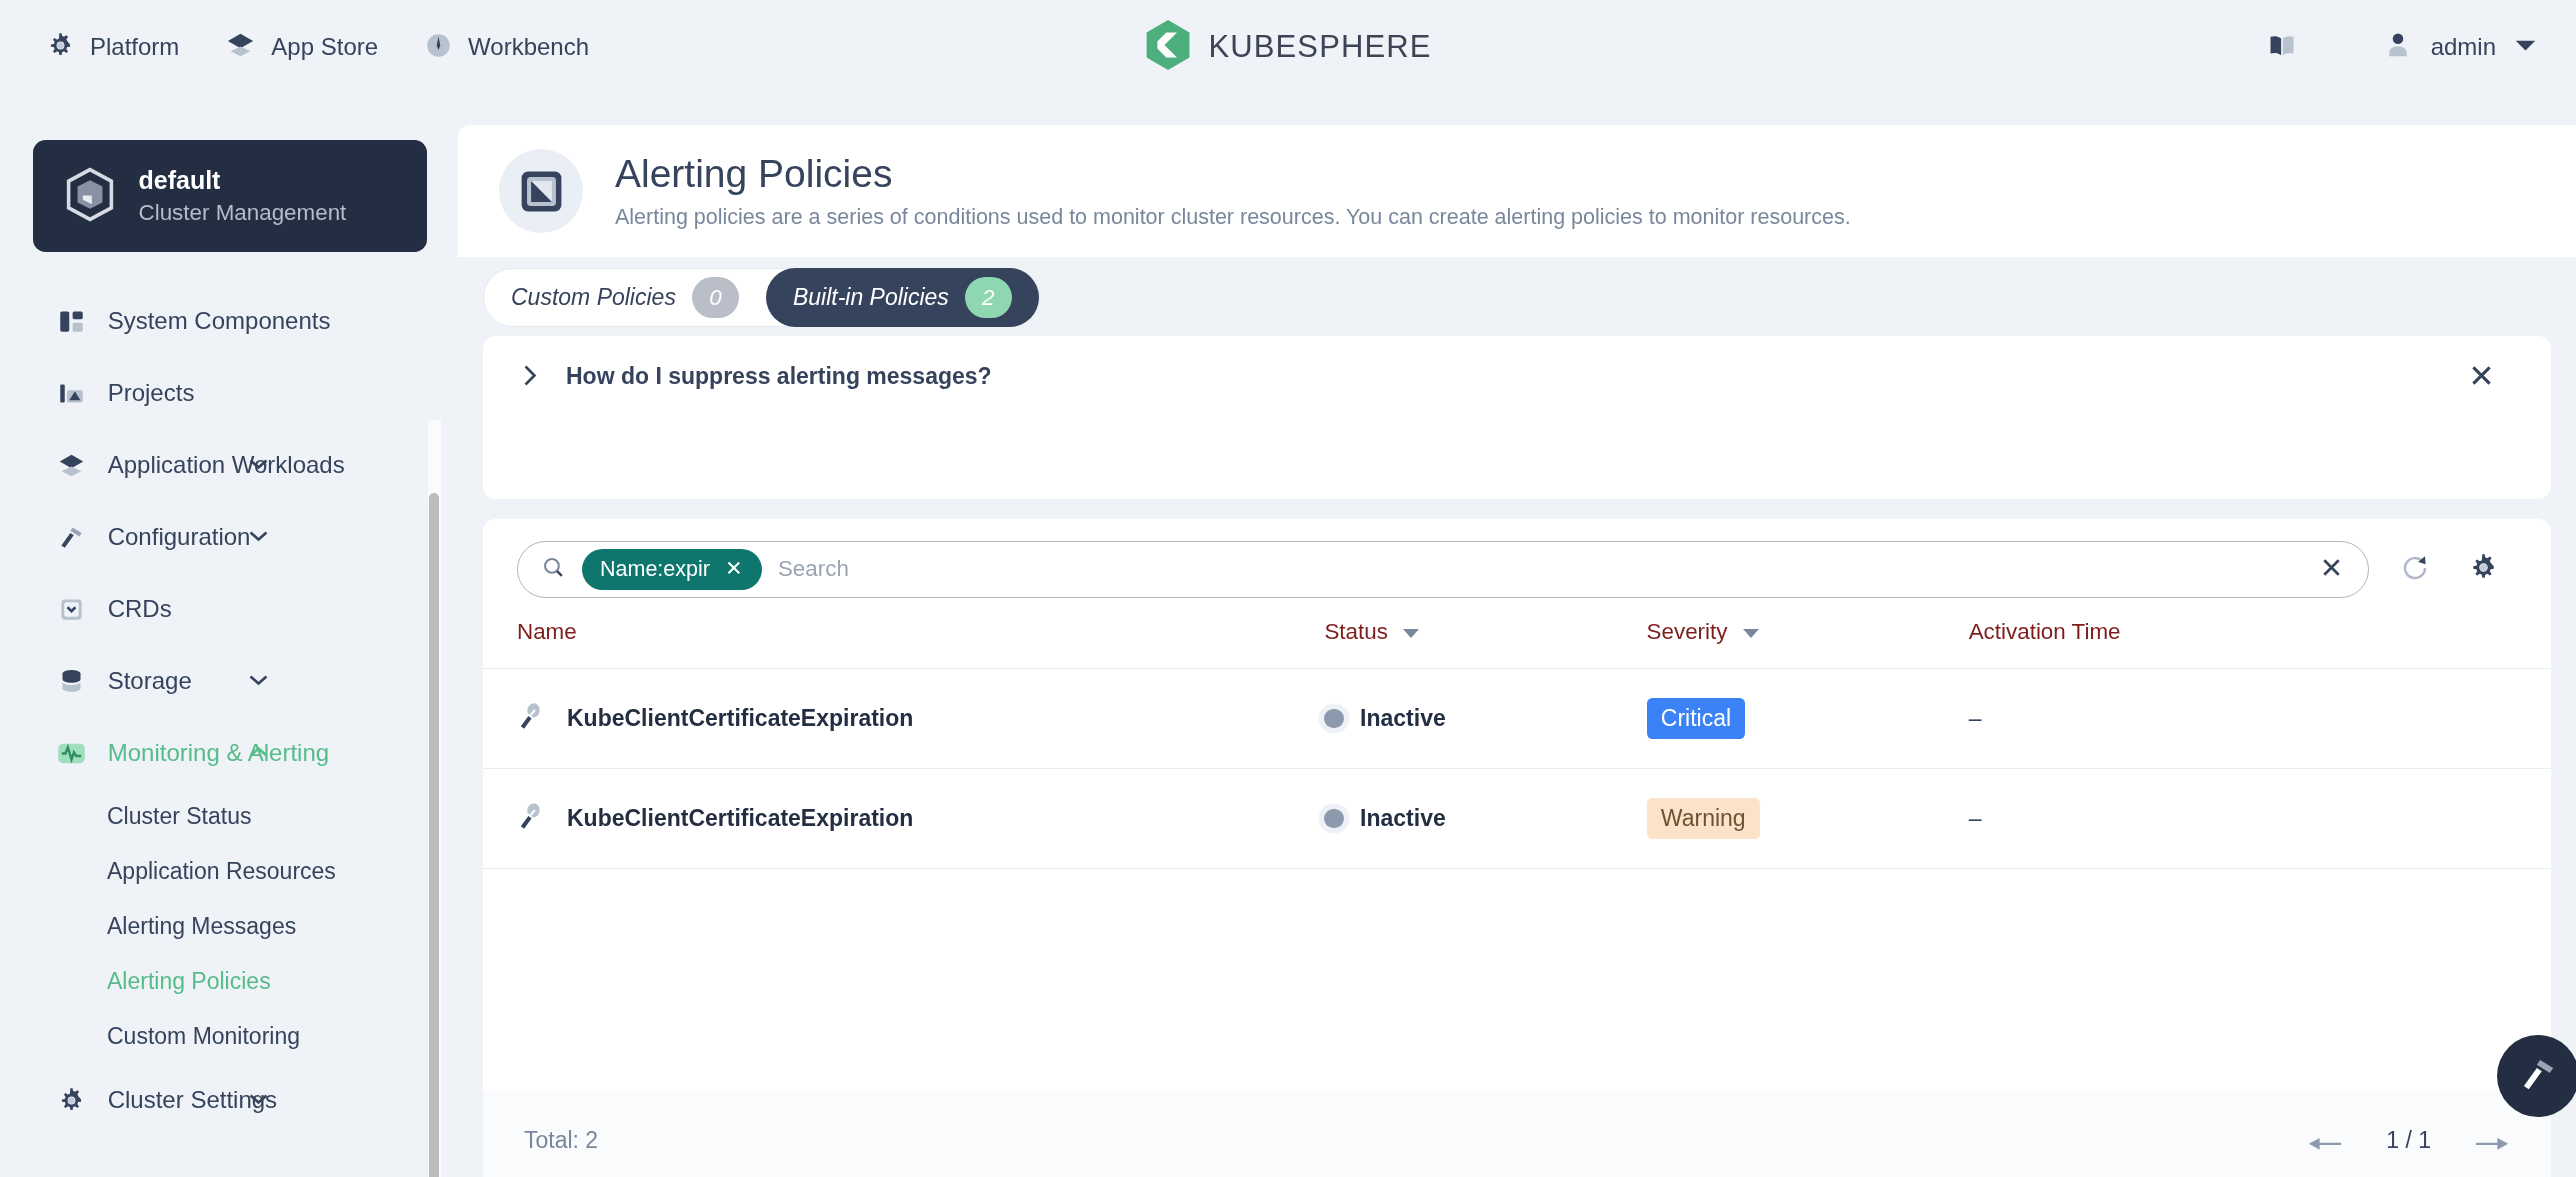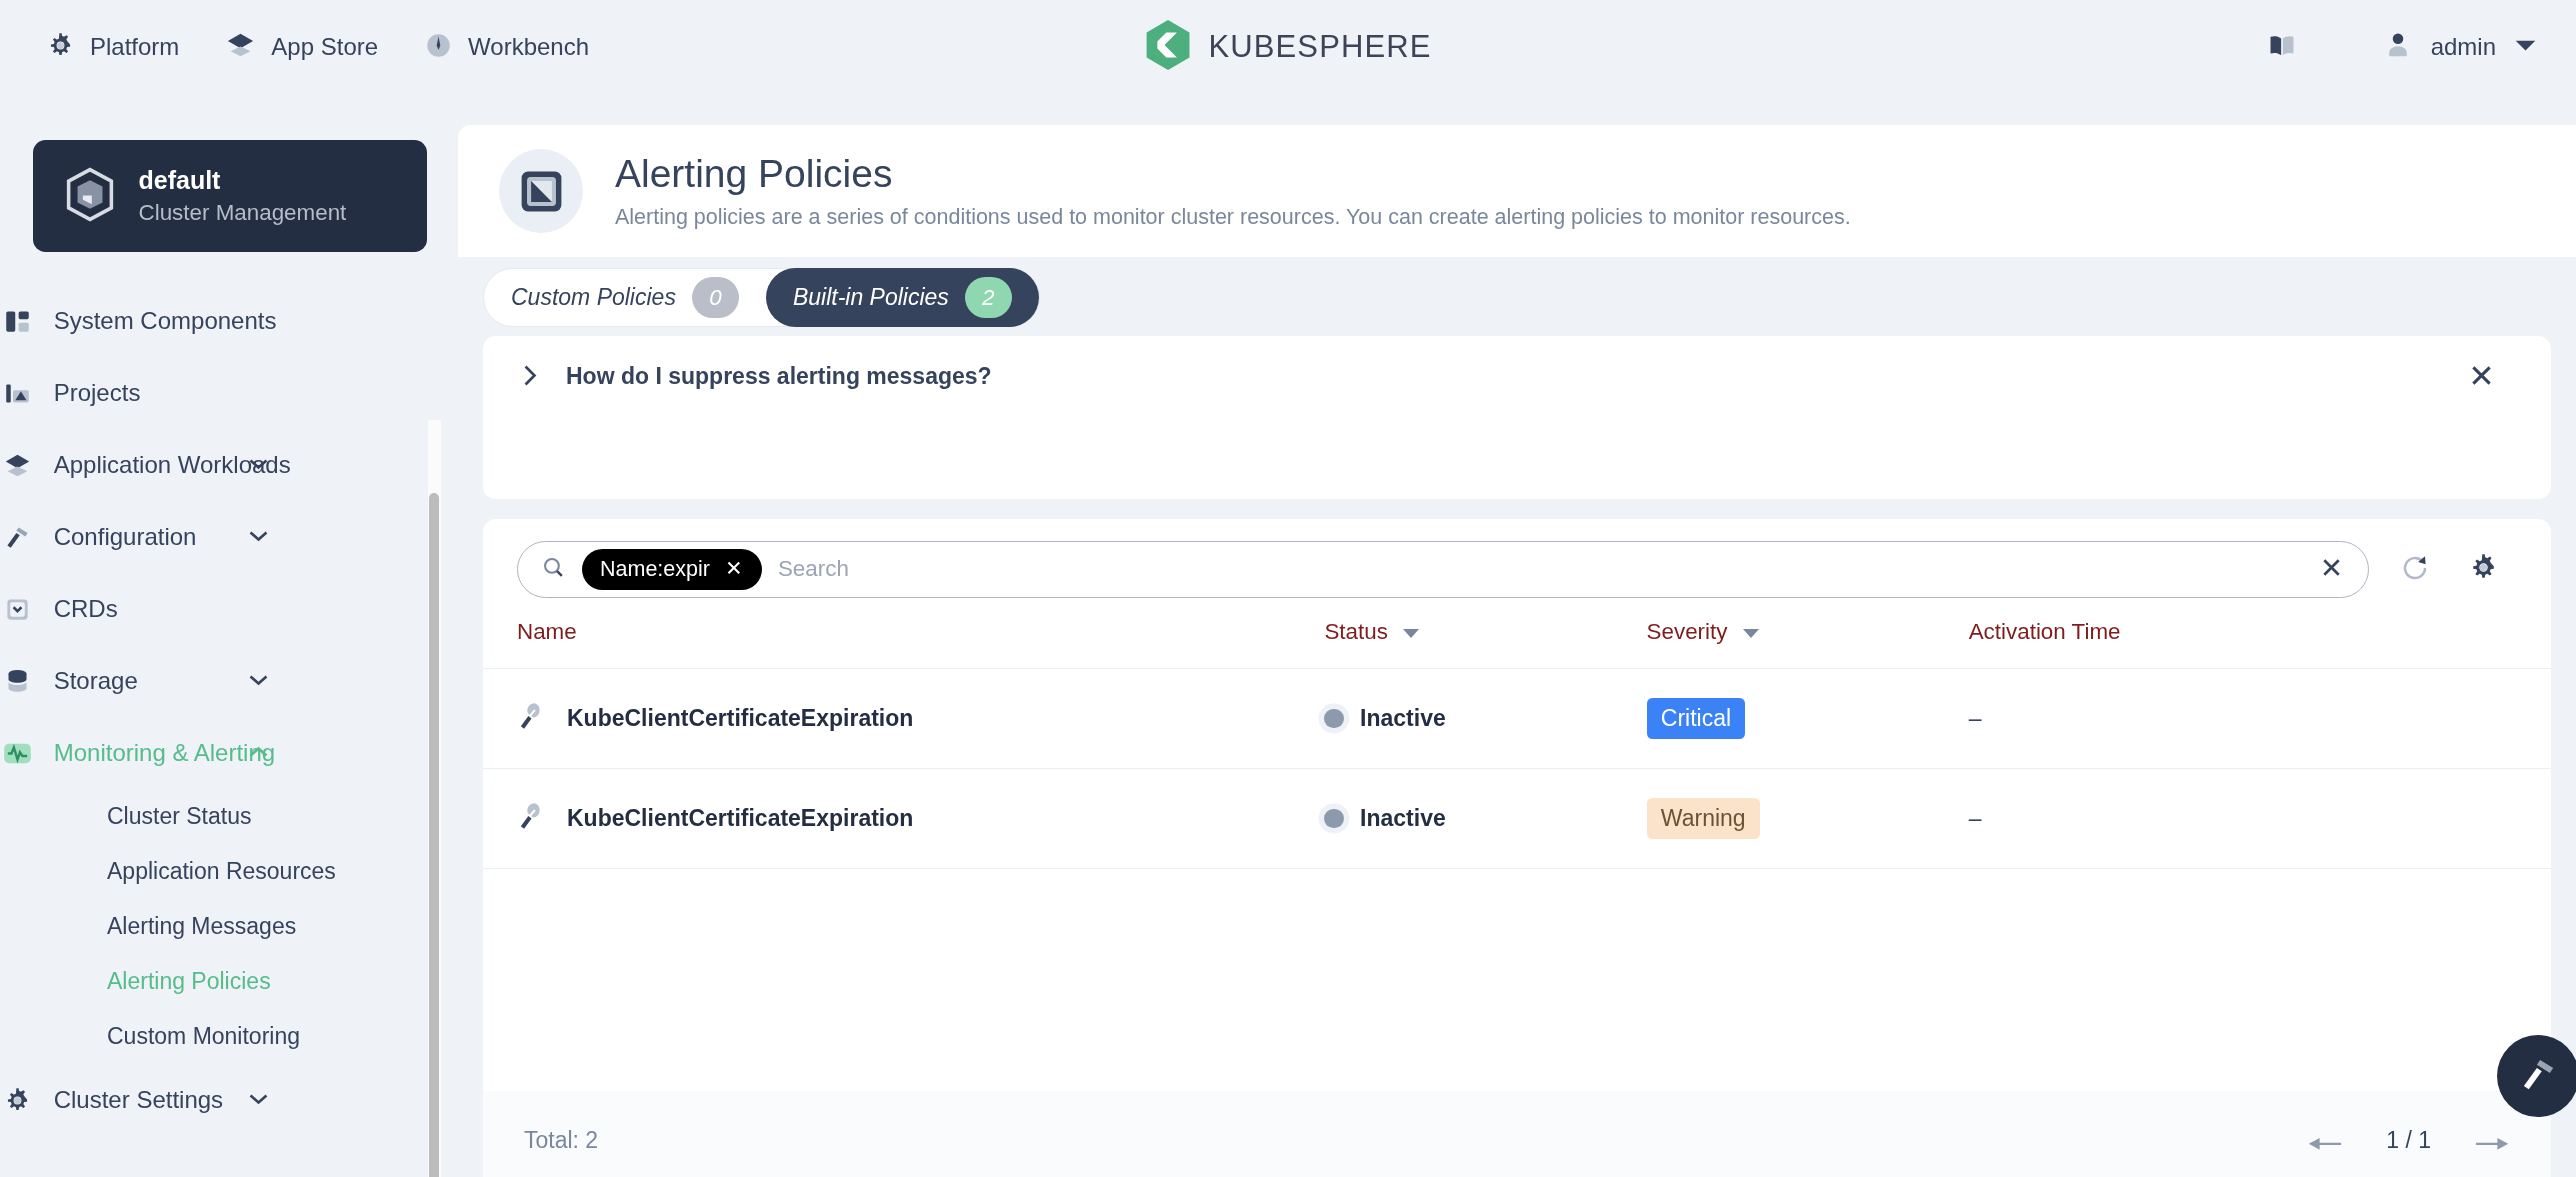--- a/index.html
+++ b/index.html
@@ -47,21 +47,21 @@
     display: flex; align-items: center; gap: 21.5px;
     padding-left: 30px; cursor: pointer;
   }
   .cluster-text { display: flex; flex-direction: column; gap: 4.5px; }
   .cluster-name { font-size: 25px; font-weight: bold; color: #ffffff; }
   .cluster-sub { font-size: 22.4px; color: #b5bdc9; }
 
   .navlist { position: absolute; top: 192px; left: 0; width: 448px; }
   .navitem {
     height: 72px; display: flex; align-items: center;
-    cursor: pointer; position: relative;
+    padding-left: 54px; cursor: pointer; position: relative;
   }
   .navitem .nav-ico { width: 34px; display: flex; align-items: center; justify-content: center; }
   .navlabel { font-size: 24px; color: #36435c; margin-left: 19.7px; }
   .navitem.active .navlabel { color: #55bc8a; }
   .chev {
     position: absolute; right: 183px;
     width: 18px; height: 18px;
   }
   .subitem {
     height: 55px; display: flex; align-items: center;
@@ -155,21 +155,21 @@
     height: 100px; display: flex; align-items: center;
     padding: 0 34px 0 34px; gap: 0;
   }
   .searchbox {
     flex: 1; height: 57px;
     border: 1.8px solid #adb5c2; border-radius: 30px;
     display: flex; align-items: center; padding: 0 23px 0 23px; gap: 16px;
     background: #ffffff;
   }
   .filter-chip {
-    background: #000000; border-radius: 23px; height: 41px;
+    background: #0f766e; border-radius: 23px; height: 41px;
     display: flex; align-items: center; gap: 14.3px;
     padding: 0 18px; cursor: pointer;
   }
   .chip-text { font-size: 21.5px; color: #ffffff; }
   .search-input {
     border: none; outline: none; flex: 1;
     font-size: 22.4px; color: #36435c;
     font-family: "Liberation Sans", sans-serif; background: transparent;
   }
   .search-input::placeholder { color: #9aa4b4; }

